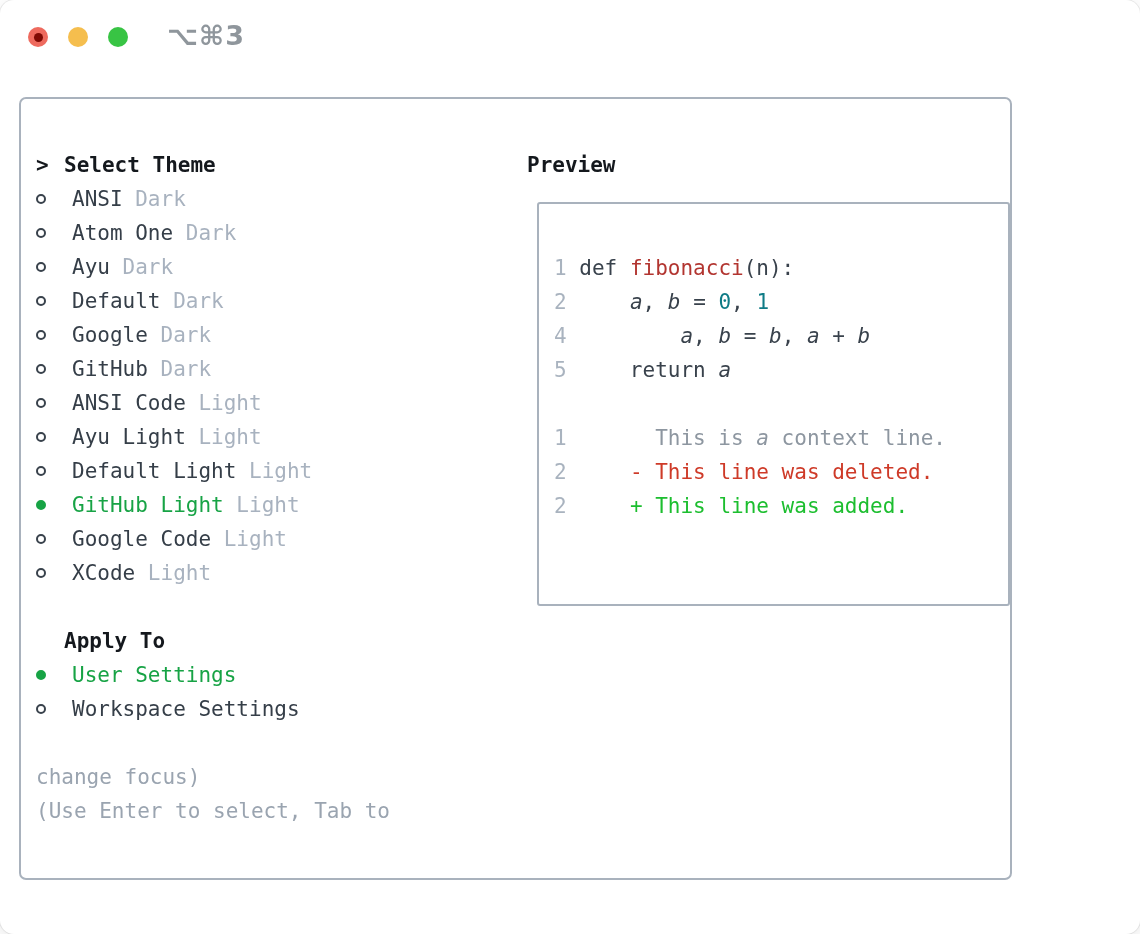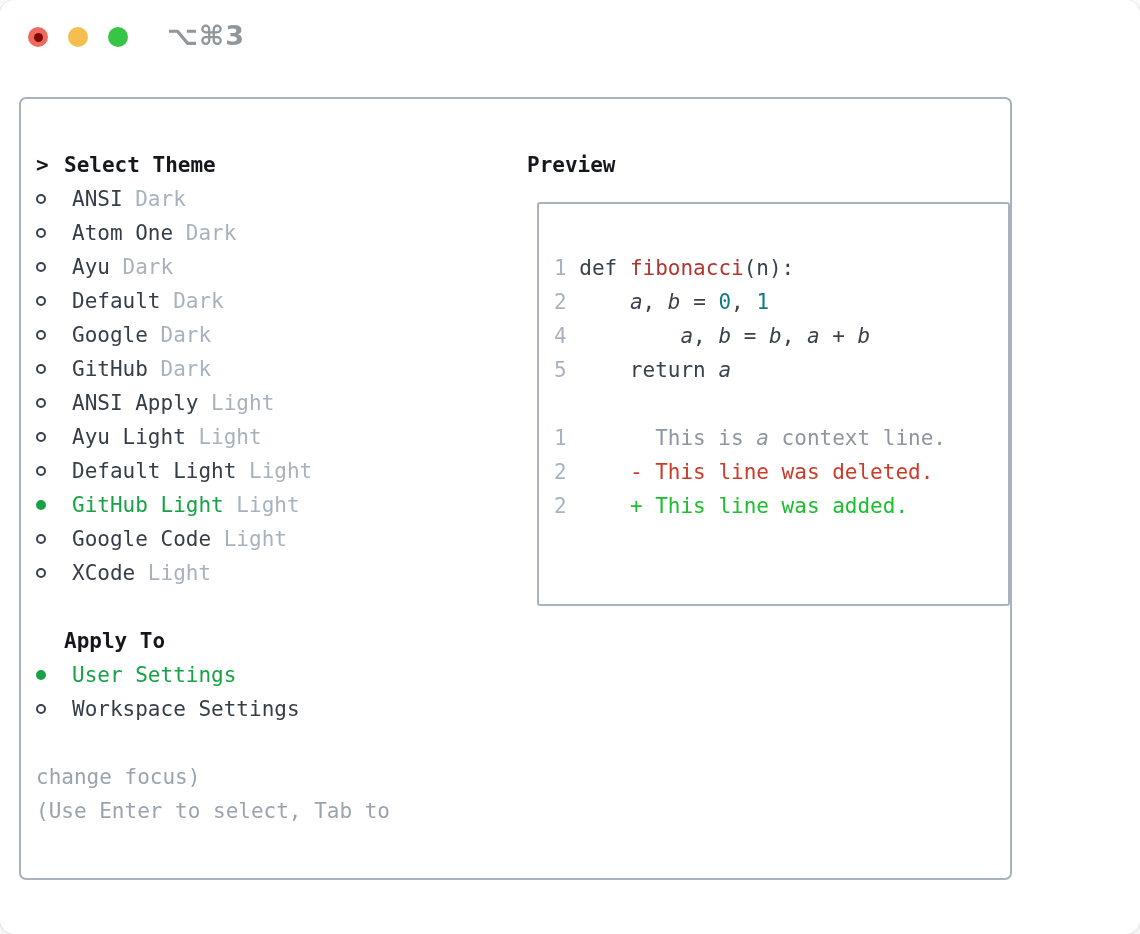--- a/index.html
+++ b/index.html
@@ -107,21 +107,21 @@
         <span class="header-label">Select Theme</span>
       </div>
 
       <div id="theme-list">
           <div class="row"><span class="marker"><span class="radio"></span></span><span class="item-name">ANSI</span><span class="item-variant">Dark</span></div>
           <div class="row"><span class="marker"><span class="radio"></span></span><span class="item-name">Atom One</span><span class="item-variant">Dark</span></div>
           <div class="row"><span class="marker"><span class="radio"></span></span><span class="item-name">Ayu</span><span class="item-variant">Dark</span></div>
           <div class="row"><span class="marker"><span class="radio"></span></span><span class="item-name">Default</span><span class="item-variant">Dark</span></div>
           <div class="row"><span class="marker"><span class="radio"></span></span><span class="item-name">Google</span><span class="item-variant">Dark</span></div>
           <div class="row"><span class="marker"><span class="radio"></span></span><span class="item-name">GitHub</span><span class="item-variant">Dark</span></div>
-          <div class="row"><span class="marker"><span class="radio"></span></span><span class="item-name">ANSI Apply</span><span class="item-variant">Light</span></div>
+          <div class="row"><span class="marker"><span class="radio"></span></span><span class="item-name">ANSI Code</span><span class="item-variant">Light</span></div>
           <div class="row"><span class="marker"><span class="radio"></span></span><span class="item-name">Ayu Light</span><span class="item-variant">Light</span></div>
           <div class="row"><span class="marker"><span class="radio"></span></span><span class="item-name">Default Light</span><span class="item-variant">Light</span></div>
           <div class="row"><span class="marker"><span class="radio selected"></span></span><span class="item-name selected">GitHub Light</span><span class="item-variant">Light</span></div>
           <div class="row"><span class="marker"><span class="radio"></span></span><span class="item-name">Google Code</span><span class="item-variant">Light</span></div>
           <div class="row"><span class="marker"><span class="radio"></span></span><span class="item-name">XCode</span><span class="item-variant">Light</span></div>
         </div>
 
       <div class="blank-row"></div>
 
       <div class="row">

